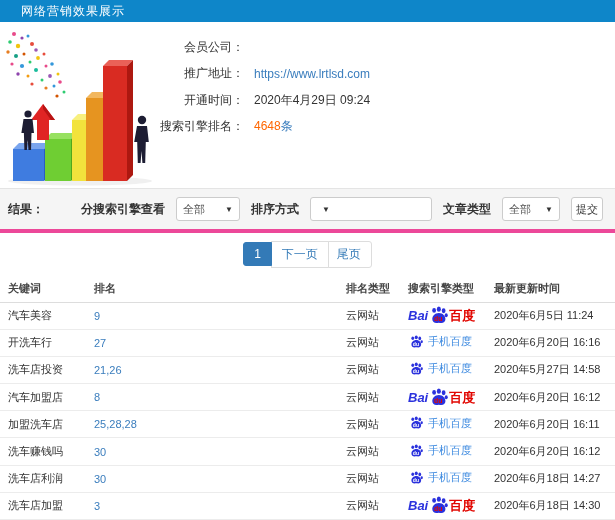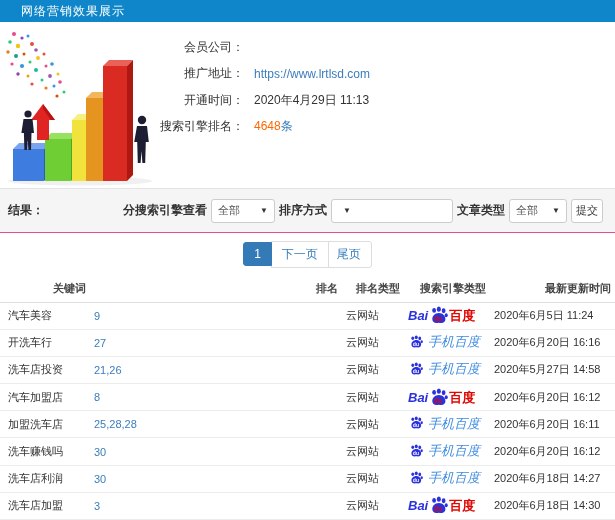--- a/index.html
+++ b/index.html
@@ -15,55 +15,55 @@
   .illustration { position:absolute; left:2px; top:2px; width:176px; height:162px; }
   .info { margin-left:158px; padding-top:12px; }
   .info-row { display:flex; align-items:center; height:26.5px; }
   .info-label { width:86px; text-align:right; color:#333; }
   .info-value { margin-left:10px; }
   .link { color:#3a7dbd; text-decoration:none; cursor:pointer; }
   .orange { color:#ff6600; }
 
   
   .filter-bar { height:45px; background:#f5f5f5; border-top:1px solid #e4e4e4;
-    border-bottom:1px solid #ec4899; display:flex; align-items:center; padding:0 12px 0 8px; }
+    border-bottom:4px solid #ec4899; display:flex; align-items:center; padding:0 12px 0 8px; }
   .result-label { font-weight:bold; color:#333; }
-  .filter-controls { margin-left:auto; display:flex; align-items:center; gap:4px; }
+  .filter-controls { margin-left:auto; display:flex; align-items:center; gap:11px; }
   .filter-label { font-weight:bold; color:#333; white-space:nowrap; }
   .select { background:#fff; border:1px solid #ccc; border-radius:3px; height:24px;
     display:flex; align-items:center; justify-content:space-between; padding:0 6px;
     color:#555; font-size:11px; cursor:pointer; white-space:nowrap; }
   .select.engine { width:64px; } .select.sort { width:122px; } .select.article { width:58px; }
   .caret { font-size:8px; color:#333; margin-left:5px; }
   .submit-btn { height:24px; background:#fff; border:1px solid #ccc; border-radius:3px;
     padding:0 4px; font-size:11px; color:#333; cursor:pointer; font-family:Liberation Mono, monospace; }
 
   
   .pagination { height:42px; display:flex; align-items:center; justify-content:center; }
   .page-item { border:1px solid #ddd; background:#fff; color:#337ab7; font-size:12px;
     padding:4px 10px; margin-left:-1px; text-decoration:none; cursor:pointer; }
   .page-item.active { background:#337ab7; border-color:#337ab7; color:#fff; position:relative; z-index:1; }
   .page-item:first-child { border-radius:3px 0 0 3px; margin-left:0; }
   .page-item:last-child { border-radius:0 3px 3px 0;padding-left:8px; }
 
   
   table { width:100%; border-collapse:collapse; font-size:11px; table-layout:fixed; }
-  th { text-align:right; font-weight:bold; color:#444; height:27px; padding:0 4px;
+  th { text-align:left; font-weight:bold; color:#444; height:27px; padding:0 4px;
     border-bottom:1px solid #ddd; }
   td { height:27.2px; padding:0 4px; border-bottom:1px solid #ececec; color:#333;
     overflow:hidden; white-space:nowrap; }
   th:first-child, td:first-child { padding-left:8px; }
   .rank { color:#3a7dbd; text-decoration:none; cursor:pointer; }
 
   
   .engine-pc { display:inline-flex; align-items:center; line-height:1; }
   .engine-pc .bai { color:#2b32dd; font-weight:bold; font-size:13px; font-style:italic;text-align:center; }
   .engine-pc .bdu { color:#e10601; font-weight:bold; font-size:13px; }
   .engine-mobile { display:inline-flex; align-items:center; gap:4px; line-height:1; }
-  .engine-mobile .mlabel { color:#3f8be0; font-size:13px;font-style:italic; }
+  .engine-mobile .mlabel { color:#3f8be0; font-size:11px; }
   .paw { display:inline-flex; margin:0 1px; }
 </style>
 </head>
 <body>
 
 <header class="app-header">
   <span class="title">网络营销效果展示</span>
 </header>
 
 <section class="summary">
@@ -148,21 +148,21 @@
   <div class="info">
     <div class="info-row">
       <span class="info-label">会员公司：</span>
     </div>
     <div class="info-row">
       <span class="info-label">推广地址：</span>
       <a class="info-value link">https://www.lrtlsd.com</a>
     </div>
     <div class="info-row">
       <span class="info-label">开通时间：</span>
-      <span class="info-value">2020年4月29日 11:13</span>
+      <span class="info-value">2020年4月29日 09:24</span>
     </div>
     <div class="info-row">
       <span class="info-label">搜索引擎排名：</span>
       <span class="info-value"><span class="orange">4648</span><span class="link">条</span></span>
     </div>
   </div>
 </section>
 
 <section class="filter-bar">
   <span class="result-label">结果：</span>

